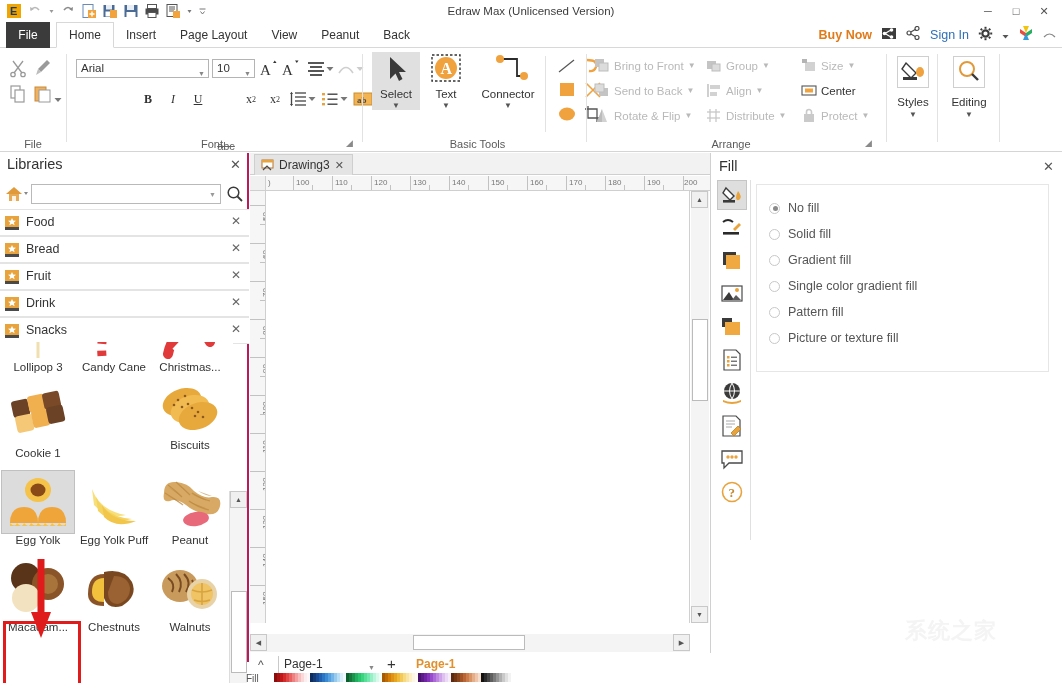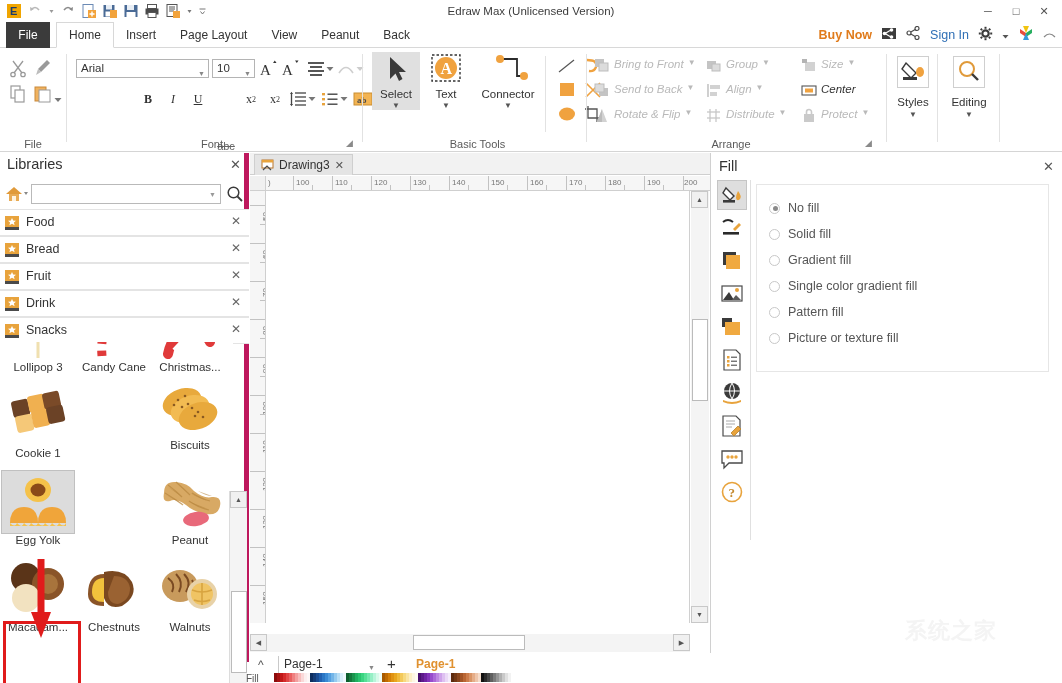--- a/index.html
+++ b/index.html
@@ -88,35 +88,35 @@
 
   
   .g-basic { left:370px; width:215px; }
   .bigbtn { position:absolute; top:4px; width:48px; text-align:center; }
   .bigbtn .bicon { width:34px; height:34px; margin:0 auto; position:relative; }
   .bigbtn .blabel { font-size:11.5px; color:#333; margin-top:2px; }
   .bigbtn .bcaret { font-size:8px; color:#555; margin-top:1px; }
 
   
   .g-arrange { left:586px; width:290px; }
-  .arow { position:absolute; font-size:11.5px; color:#b9b9b9; display:flex; gap:4px;font-style:italic; }
+  .arow { position:absolute; font-size:11.5px; color:#b9b9b9; display:flex; align-items:center; gap:4px; }
   .arow.enabled { color:#333; }
 
   
   .g-styles { left:888px; width:50px; }
   .g-editing { left:939px; width:60px; }
   .sbtn { position:absolute; top:8px; left:50%; transform:translateX(-50%); text-align:center; width:100%; }
   .sbtn .sq { width:32px; height:32px; border:1px solid #cfcfcf; margin:0 auto; position:relative; background:#fff; }
   .sbtn .slabel { font-size:11.5px; color:#333; margin-top:8px; }
   .sbtn .scaret { font-size:8px; color:#555; margin-top:2px; }
 
   
   .libpanel {
     position:absolute; left:0; top:153px; width:249px; height:509px;
-    background:#ffffff; border-right:5px solid #be185d;
+    background:#ffffff; border-right:2px solid #be185d;
   }
   .lib-header { position:absolute; left:0; top:0; width:249px; height:27px; }
   .lib-title { position:absolute; left:7px; top:3px; font-size:14.5px; color:#333; }
   .lib-close { position:absolute; right:8px; top:4px; font-size:13px; color:#555; }
   .lib-searchrow { position:absolute; left:0; top:28px; width:249px; height:28px; }
   .home-btn { position:absolute; left:4px; top:3px; width:26px; height:20px; }
   .lib-search {
     position:absolute; left:31px; top:3px; width:190px; height:20px;
     border:1px solid #b9b9b9; background:#fff;
   }
@@ -908,20 +908,30 @@
           <svg width="72" height="62" viewBox="0 0 72 62">
             <ellipse cx="36" cy="19" rx="13" ry="12" fill="#f5c24a"></ellipse>
             <ellipse cx="36" cy="19" rx="7.5" ry="6.5" fill="#8a4a18"></ellipse>
             <path d="M8 52 Q8 36 22 36 Q36 36 36 52 Z" fill="#f0a53a"></path>
             <path d="M8 52 q5 5 7 0 q5 6 7 0 q5 6 7 0 q5 5 7 0 l0 3 l-28 0 Z" fill="#f5c24a"></path>
             <path d="M36 52 Q36 36 50 36 Q64 36 64 52 Z" fill="#f0a53a"></path>
             <path d="M36 52 q5 5 7 0 q5 6 7 0 q5 6 7 0 q5 5 7 0 l0 3 l-28 0 Z" fill="#f5c24a"></path>
           </svg>
         </div>
         <div class="sname">Egg Yolk</div>
+      </div>
+      <div class="shapecell" style="left:76px; top:129px;">
+        <div class="simg">
+          <svg width="72" height="62" viewBox="0 0 72 62">
+            <path d="M14 18 Q22 40 48 44 Q30 48 16 34 Z" fill="#f7e07a"></path>
+            <path d="M18 26 Q28 46 54 48 Q34 54 20 40 Z" fill="#f5d35f"></path>
+            <path d="M24 34 Q34 50 58 50 Q38 58 26 46 Z" fill="#f2c64a"></path>
+          </svg>
+        </div>
+        <div class="sname">Egg Yolk Puff</div>
       </div>
       <div class="shapecell" style="left:152px; top:129px;">
         <div class="simg">
           <svg width="72" height="62" viewBox="0 0 72 62">
             <path d="M10 22 Q10 10 22 11 Q34 12 40 20 Q50 28 58 26 Q68 25 66 35 Q64 45 52 43 Q40 41 32 34 Q22 27 16 30 Q8 32 10 22 Z" fill="#d8a964"></path>
             <g fill="#b8873f" opacity="0.6">
               <path d="M14 16 q8 4 14 10 M12 24 q10 4 18 10 M22 12 q8 6 14 12 M36 22 q10 6 18 8 M34 30 q10 6 20 8 M44 20 q8 5 14 5"></path>
             </g>
             <g stroke="#b8873f" stroke-width="1.2" fill="none" opacity="0.7">
               <path d="M14 14 q8 6 14 12"></path>

